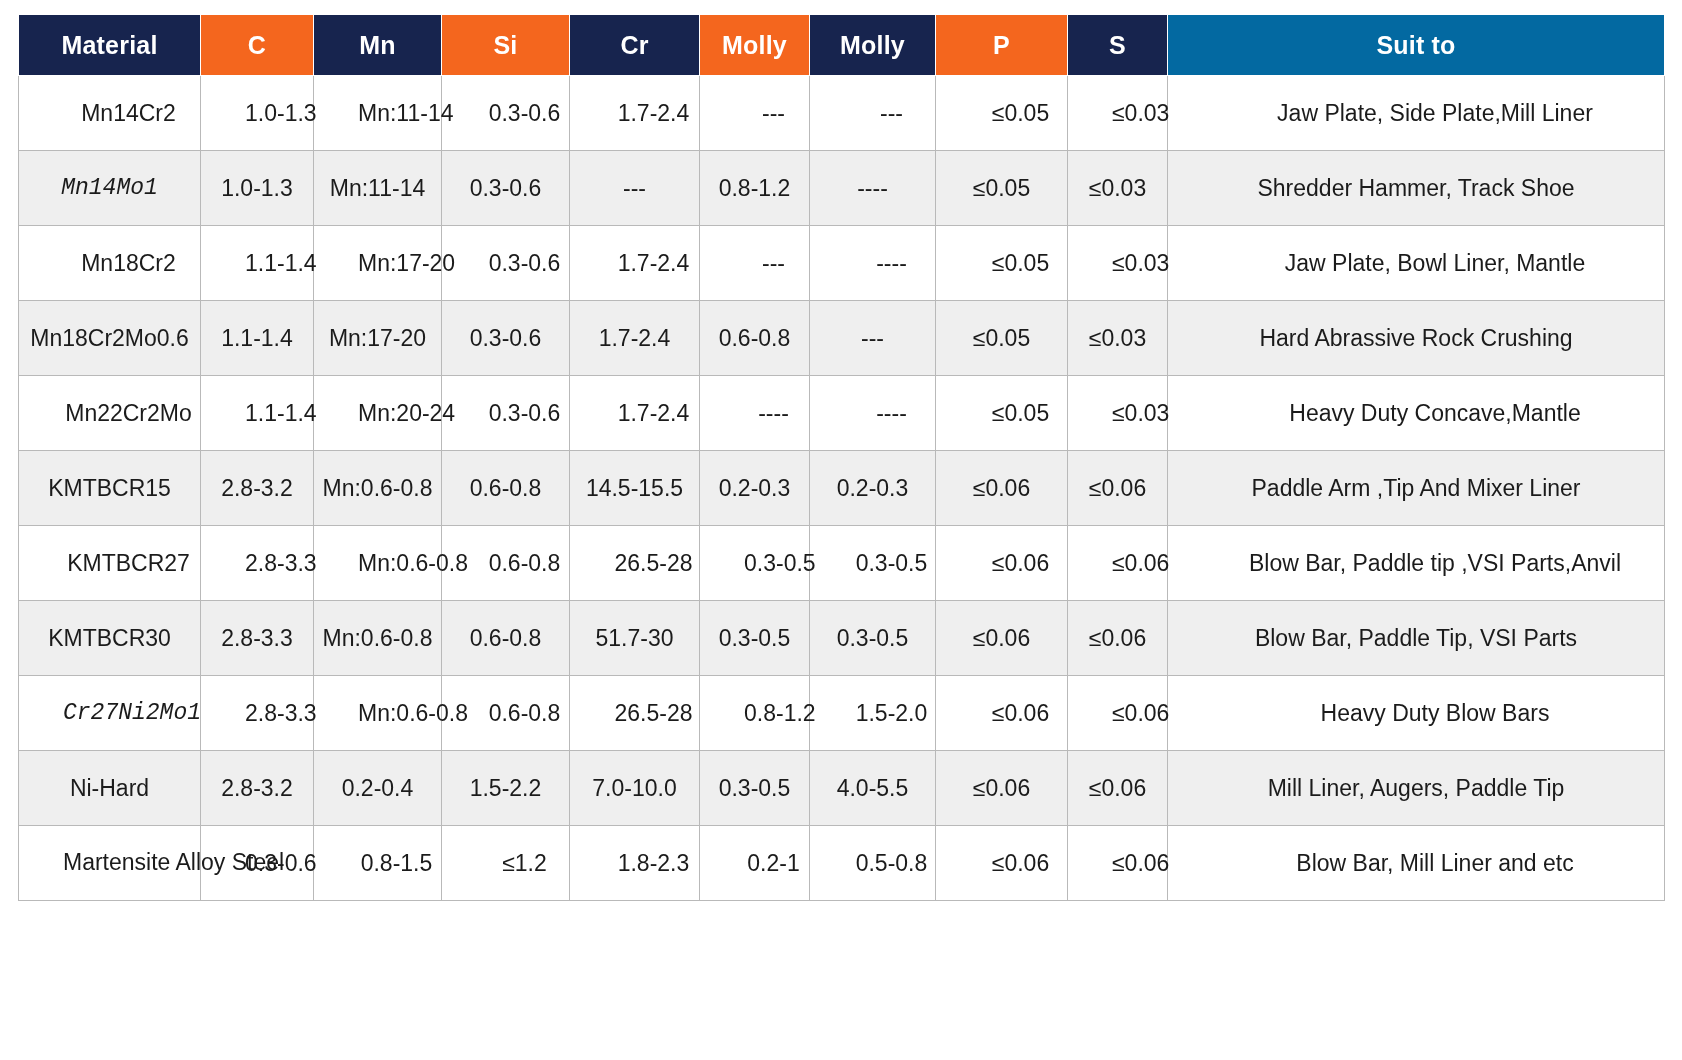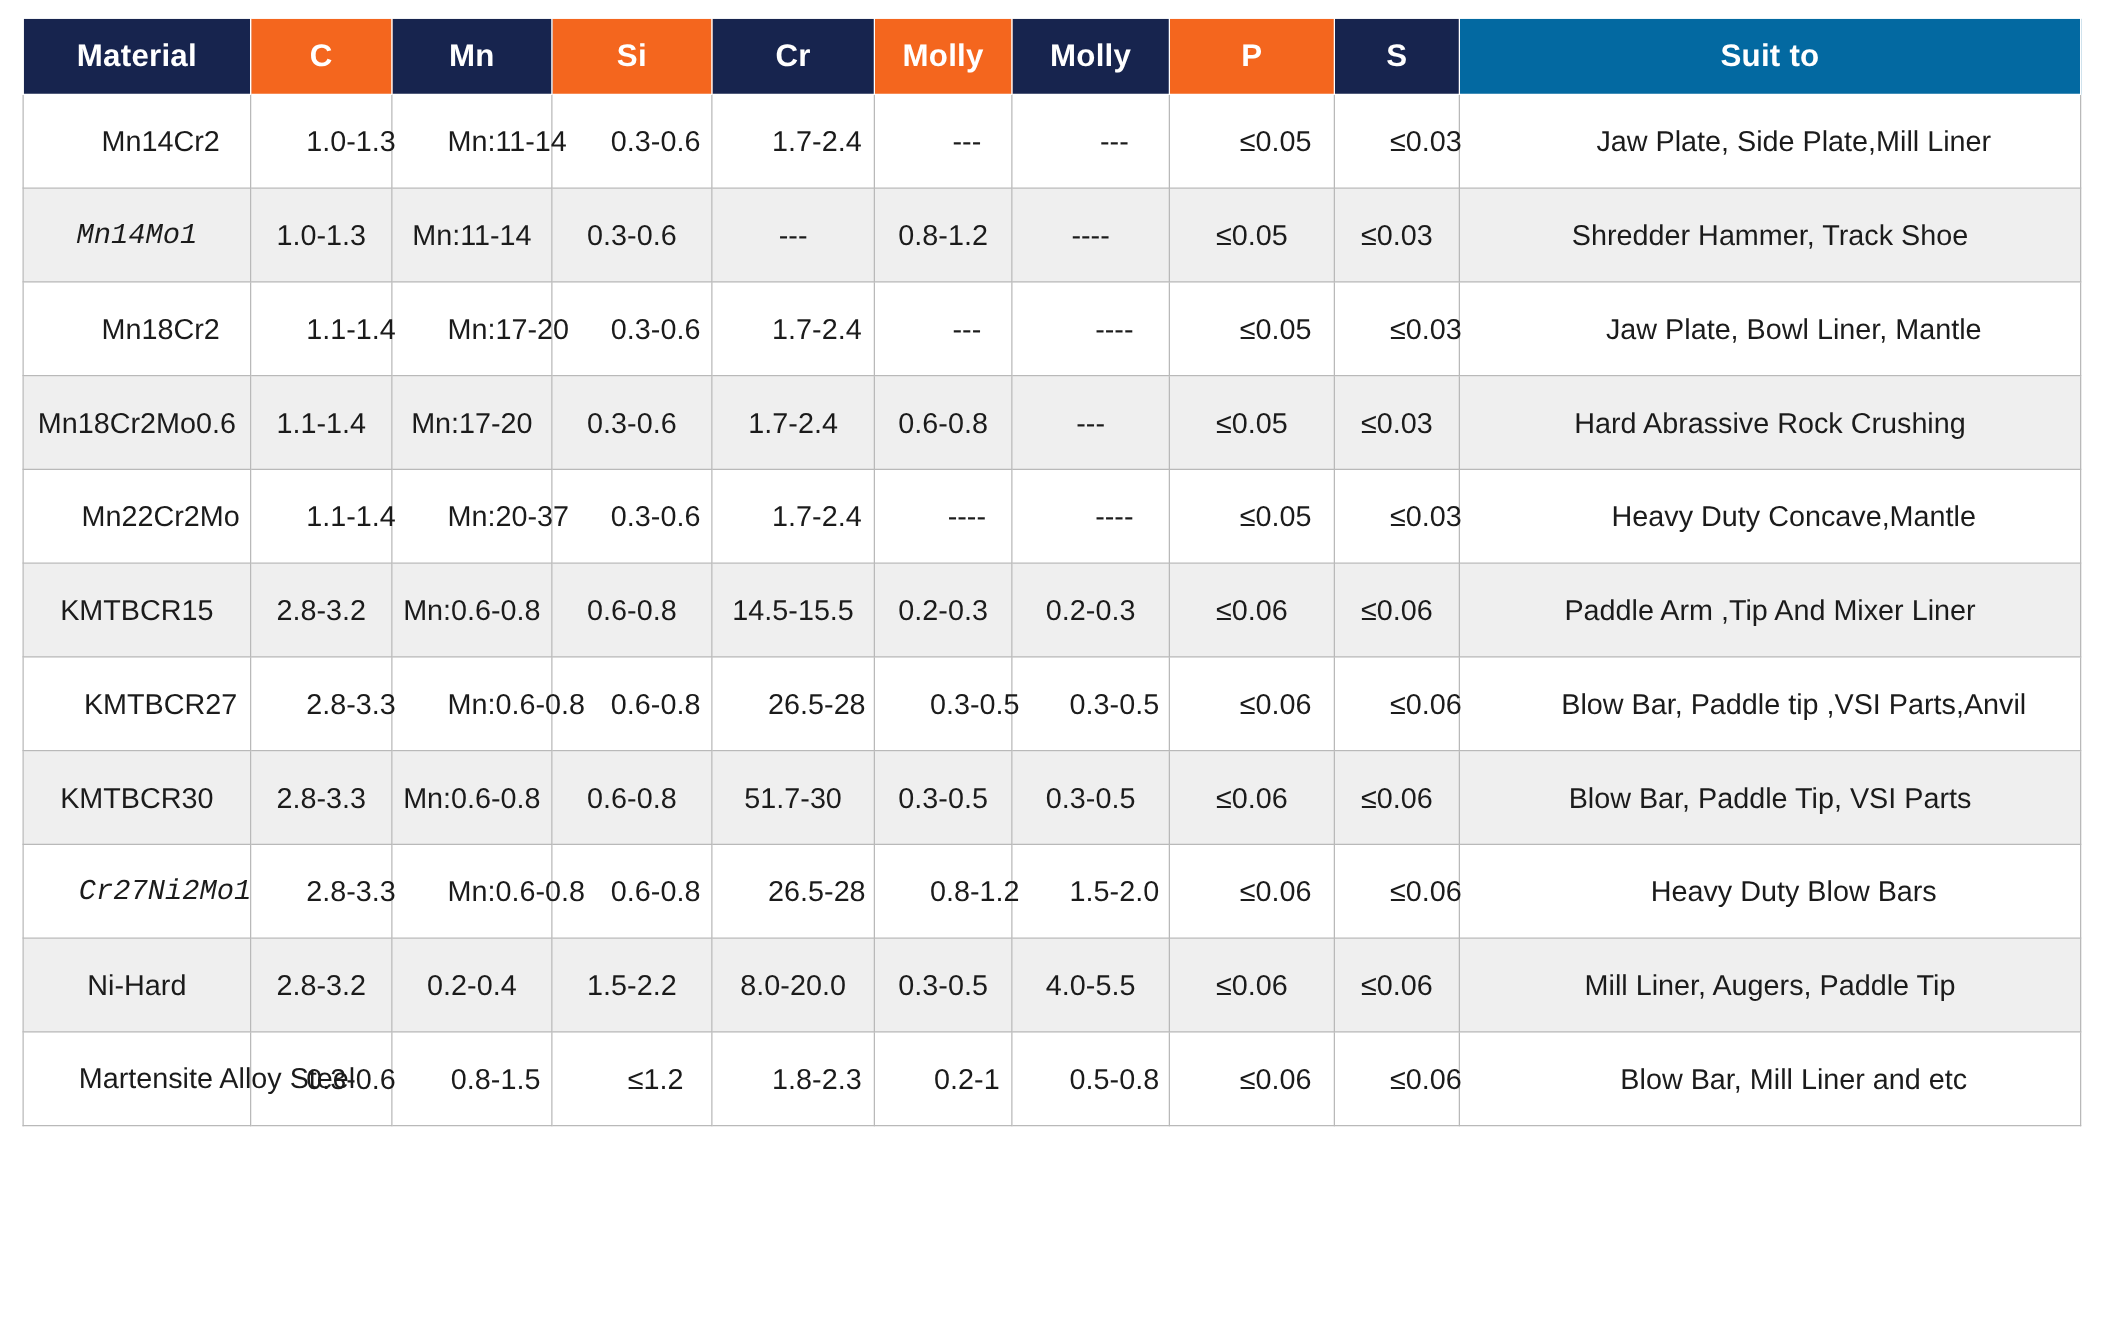--- a/index.html
+++ b/index.html
@@ -167,21 +167,21 @@
         <td>0.6-0.8</td>
         <td>---</td>
         <td>≤0.05</td>
         <td>≤0.03</td>
         <td class="suit-cell">Hard Abrassive Rock Crushing</td>
       </tr>
 
       <tr class="plain">
         <td>Mn22Cr2Mo</td>
         <td>1.1-1.4</td>
-        <td>Mn:20-37</td>
+        <td>Mn:20-24</td>
         <td>0.3-0.6</td>
         <td>1.7-2.4</td>
         <td>----</td>
         <td>----</td>
         <td>≤0.05</td>
         <td>≤0.03</td>
         <td class="suit-cell">Heavy Duty Concave,Mantle</td>
       </tr>
 
       <tr class="alt">
@@ -234,21 +234,21 @@
         <td>≤0.06</td>
         <td>≤0.06</td>
         <td class="suit-cell">Heavy Duty Blow Bars</td>
       </tr>
 
       <tr class="alt">
         <td>Ni-Hard</td>
         <td>2.8-3.2</td>
         <td>0.2-0.4</td>
         <td>1.5-2.2</td>
-        <td>8.0-20.0</td>
+        <td>7.0-10.0</td>
         <td>0.3-0.5</td>
         <td>4.0-5.5</td>
         <td>≤0.06</td>
         <td>≤0.06</td>
         <td class="suit-cell">Mill Liner, Augers, Paddle Tip</td>
       </tr>
 
       <tr class="plain">
         <td class="two-line">Martensite Alloy Steel</td>
         <td>0.3-0.6</td>

